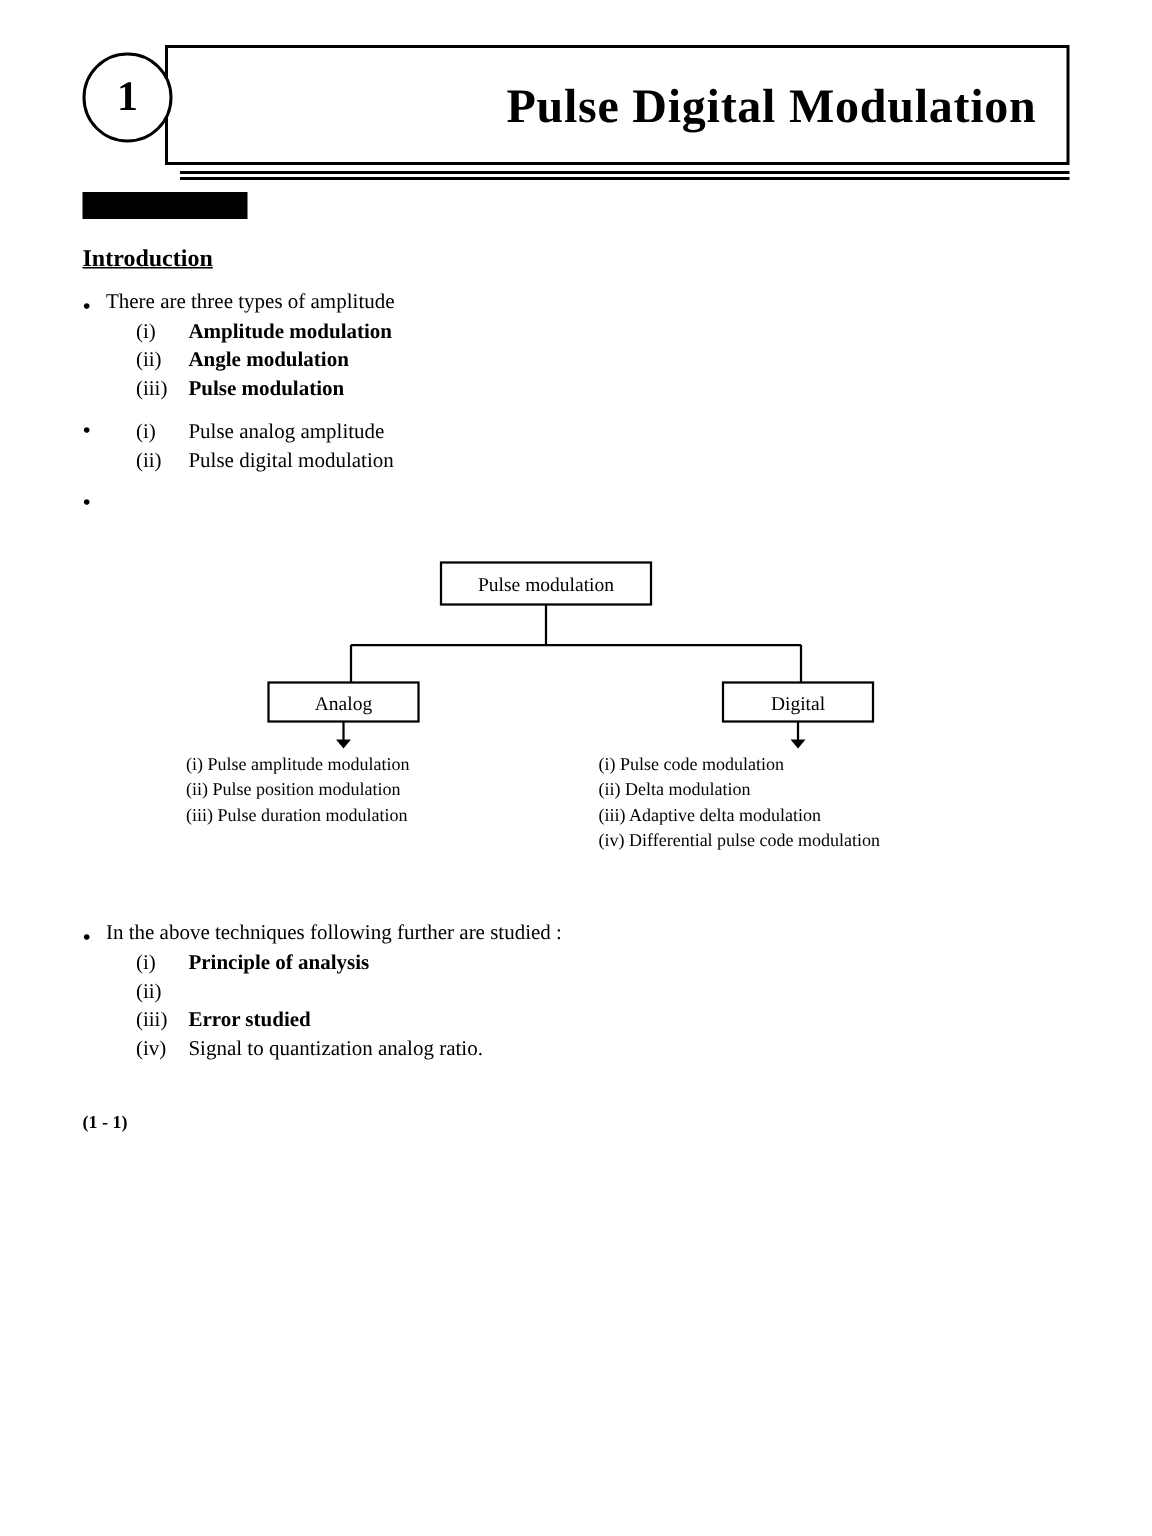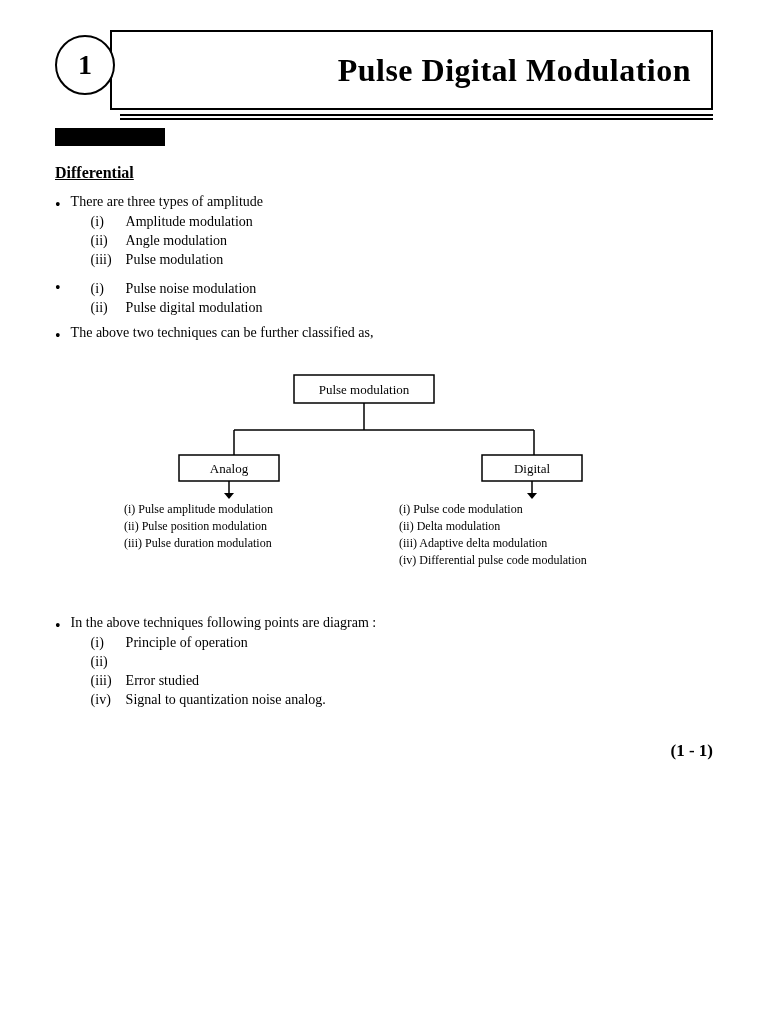--- a/index.html
+++ b/index.html
@@ -132,39 +132,39 @@
       display: flex;
       align-items: flex-start;
     }
 
     .sub-label {
       min-width: 35px;
       flex-shrink: 0;
     }
 
     .sub-bold {
-      font-weight: normal;
+      font-weight: bold;
     }
 
     
     .diagram-container {
       margin: 20px auto;
       width: 100%;
       display: flex;
       justify-content: center;
     }
 
     .diagram-svg {
       width: 560px;
       height: 230px;
     }
 
     .page-footer {
-      text-align: right;
-      font-size: 17px;
+      text-align: left;
+      font-size: 12px;
       font-family: 'Times New Roman', Times, serif;
       margin-top: 30px;
       font-weight: bold;
     }
   </style>
 </head>
 <body>
 
 <div class="page">
 
@@ -172,21 +172,21 @@
     <div class="chapter-number-circle">
       <span>1</span>
     </div>
     <div class="chapter-title-box">
       <span class="chapter-title">Pulse Digital Modulation</span>
     </div>
   </div>
   <div class="double-line"></div>
   <div class="black-bar"></div>
 
-  <div class="section-heading">Differential</div>
+  <div class="section-heading">Introduction</div>
 
   <ul class="bullet-list">
     <li class="bullet-item">
       <span class="bullet-dot">•</span>
       <div class="bullet-text">
         <span>There are three types of amplitude</span>
         <ul class="sub-list">
           <li class="sub-item">
             <span class="sub-label">(i)</span>
             <span class="sub-bold">Amplitude modulation</span>
@@ -202,35 +202,32 @@
         </ul>
       </div>
     </li>
 
     <li class="bullet-item">
       <span class="bullet-dot">•</span>
       <div class="bullet-text">
         <ul class="sub-list">
           <li class="sub-item">
             <span class="sub-label">(i)</span>
-            <span>Pulse noise modulation</span>
+            <span>Pulse analog amplitude</span>
           </li>
           <li class="sub-item">
             <span class="sub-label">(ii)</span>
             <span>Pulse digital modulation</span>
           </li>
         </ul>
       </div>
     </li>
 
     <li class="bullet-item">
       <span class="bullet-dot">•</span>
-      <div class="bullet-text">
-        <span>The above two techniques can be further classified as,</span>
-      </div>
     </li>
   </ul>
 
   <div class="diagram-container">
     <svg class="diagram-svg" viewBox="0 0 560 230" xmlns="http://www.w3.org/2000/svg">
 
       <rect x="190" y="10" width="140" height="28" fill="white" stroke="black" stroke-width="1.5"></rect>
       <text x="260" y="29" text-anchor="middle" font-family="Times New Roman, serif" font-size="13">Pulse modulation</text>
 
       <line x1="260" y1="38" x2="260" y2="65" stroke="black" stroke-width="1.5"></line>
@@ -261,36 +258,36 @@
       <text x="295" y="165" font-family="Times New Roman, serif" font-size="12">(ii)  Delta modulation</text>
       <text x="295" y="182" font-family="Times New Roman, serif" font-size="12">(iii) Adaptive delta modulation</text>
       <text x="295" y="199" font-family="Times New Roman, serif" font-size="12">(iv) Differential pulse code modulation</text>
     </svg>
   </div>
 
   <ul class="bullet-list">
     <li class="bullet-item">
       <span class="bullet-dot">•</span>
       <div class="bullet-text">
-        <span>In the above techniques following points are diagram :</span>
+        <span>In the above techniques following further are studied :</span>
         <ul class="sub-list">
           <li class="sub-item">
             <span class="sub-label">(i)</span>
-            <span class="sub-bold">Principle of operation</span>
+            <span class="sub-bold">Principle of analysis</span>
           </li>
           <li class="sub-item">
             <span class="sub-label">(ii)</span>
           </li>
           <li class="sub-item">
             <span class="sub-label">(iii)</span>
             <span class="sub-bold">Error studied</span>
           </li>
           <li class="sub-item">
             <span class="sub-label">(iv)</span>
-            <span>Signal to quantization noise analog.</span>
+            <span>Signal to quantization analog ratio.</span>
           </li>
         </ul>
       </div>
     </li>
   </ul>
 
   <div class="page-footer">(1 - 1)</div>
 
 </div>
 

